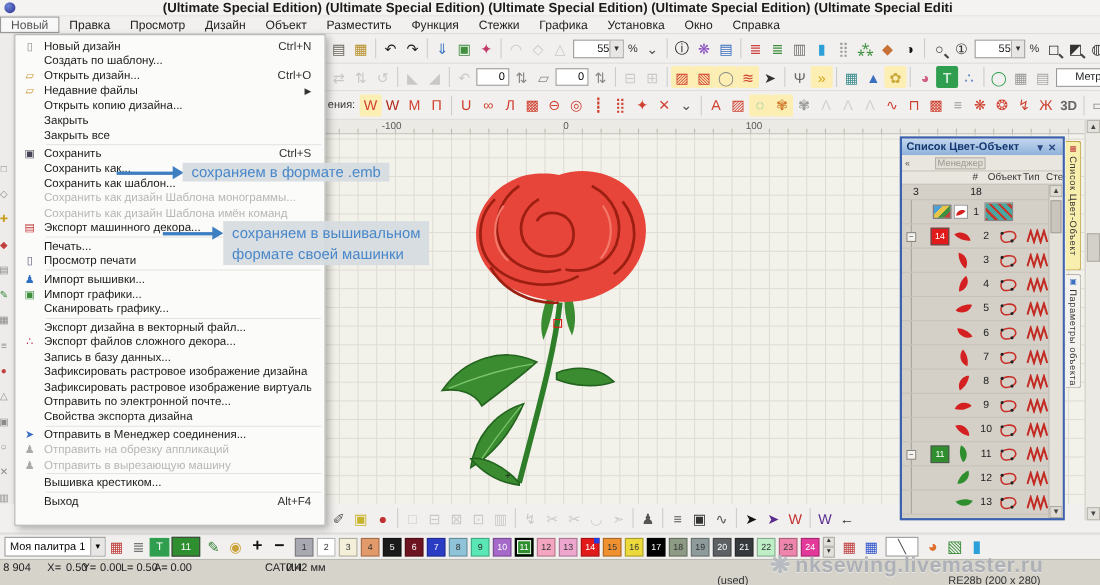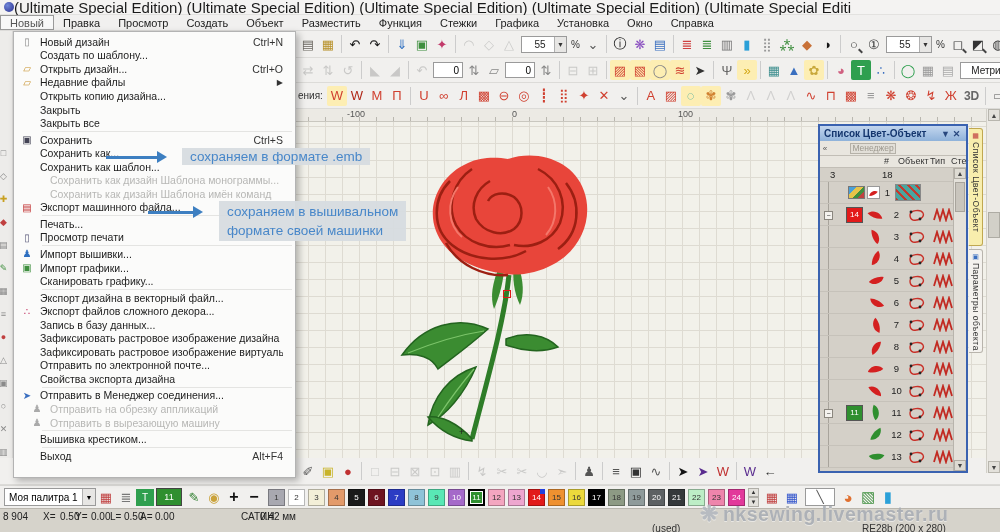--- a/index.html
+++ b/index.html
@@ -9,21 +9,21 @@
     font-family:"Liberation Sans", sans-serif; background:#efeeec;
     -webkit-font-smoothing:antialiased;
   }
   .abs { position:absolute; }
 
   
   .titlebar { left:0; top:0; width:1000px; height:15px; background:#f4f3f2;
     display:flex; align-items:center; border-bottom:1px solid #e3e2e0; }
   .app-logo { width:10px; height:10px; border-radius:50%; margin-left:4px;
     background:radial-gradient(circle at 35% 35%, #6f86d8, #2a2f8f); }
-  .titlebar .ttl { flex:1; text-align:left; font-size:15px; font-weight:normal; color:#1a1a1a;
+  .titlebar .ttl { flex:1; text-align:center; font-size:12px; font-weight:bold; color:#1a1a1a;
     white-space:nowrap; overflow:hidden; }
 
   
   .menubar { left:0; top:15px; width:1000px; height:16px; background:#f1f0ef;
     display:flex; align-items:stretch; font-size:11px; color:#222; border-bottom:1px solid #dddcda;}
   .menubar .mi { padding:1px 9px 0 9px; display:flex; align-items:center; }
   .menubar .mi.active { background:#f8f8f8; border:1px solid #9a9a9a; color:#555; }
 
   
   .tbrow { left:0; width:1000px; background:#f1f0ee; border-bottom:1px solid #dcdbd8;
@@ -33,21 +33,21 @@
   #tb3 { top:83px; height:26px; }
   #tbb { top:458px; height:27px; }
   .tb-icon { min-width:20px; width:20px; height:20px; display:flex; align-items:center;
     justify-content:center; font-size:13px; border-radius:2px; position:relative; cursor:default; }
   .tb-icon.dis { opacity:.45; }
   .mag::after { content:""; position:absolute; width:5px; height:2px; background:#444;
     transform:rotate(45deg); right:1px; bottom:2px; }
   .tb-sep { width:1px; height:18px; background:#ccc; margin:0 3px; flex:none; }
   .tb-combo { height:17px; background:#fff; border:1px solid #9a9a9a; display:flex;
     align-items:center; font-size:10px; color:#222; margin:0 2px; flex:none; }
-  .tb-combo .val { flex:1; padding-left:4px; text-align:center; }
+  .tb-combo .val { flex:1; padding-left:4px; text-align:right; }
   .tb-combo .dd { width:12px; height:100%; background:#e7e6e4; border-left:1px solid #b0b0b0;
     display:flex; align-items:center; justify-content:center; font-size:7px; color:#333; }
   .tb-suf { font-size:10px; color:#333; margin:0 3px 0 2px; }
   .tb-input { width:30px; height:16px; background:#fff; border:1px solid #9a9a9a;
     font-size:10px; text-align:right; padding-right:3px; display:flex; align-items:center;
     justify-content:flex-end; margin:0 1px; flex:none; }
   .tb-label { font-size:10px; color:#333; margin:0 4px 0 0; flex:none; }
   .tb-3d { font-size:12px; font-weight:bold; color:#666; margin:0 3px; flex:none; }
 
   
@@ -71,27 +71,27 @@
 
   
   .menu { left:13px; top:31px; width:283px; height:447px; background:#fbfbfa;
     border:1px solid #b3b3b3; box-shadow:3px 3px 7px rgba(0,0,0,.28);
     display:flex; flex-direction:column; padding:3px 0; z-index:40; }
   .menu-item { height:13.55px; display:flex; align-items:center; padding-right:12px;
     font-size:10.5px; color:#1c1c1c; white-space:nowrap; }
   .menu-item .ic { width:26px; text-align:center; font-size:10px; flex:none; }
   .menu-item .lb { flex:1; overflow:hidden; }
   .menu-item .sc { color:#333; margin-left:8px; }
-  .menu-item.disabled { color:#b7b7b5;padding-left:10px; }
+  .menu-item.disabled { color:#b7b7b5; }
   .menu-item .sub { color:#333; font-size:8px; }
   .menu-sep { height:1px; background:#e4e4e2; margin:1px 3px 1px 28px; flex:none; }
 
   
   .callout { background:rgba(214,219,224,.93); color:#4887c9; font-size:13.5px;
-    padding:1px 8px; z-index:60; white-space:nowrap;margin-left:16px; }
+    padding:1px 8px; z-index:60; white-space:nowrap; }
   .arrow { height:3px; background:#3d7fc1; z-index:60; }
   .arrow::after { content:""; position:absolute; right:-9px; top:-5px;
     border-left:10px solid #3d7fc1; border-top:6.5px solid transparent;
     border-bottom:6.5px solid transparent; }
 
   
   .panel { left:818px; top:124px; width:150px; height:349px; border:2px solid #3a62b0;
     background:#d9d5cd; z-index:30; overflow:hidden; }
   .panel-title { height:15px; background:linear-gradient(#c3d6ee,#8fb2da); color:#14366e;
     font-weight:bold; font-size:10px; display:flex; align-items:center; padding:0 4px; }
@@ -196,21 +196,21 @@
 
 <div class="abs titlebar">
   <div class="app-logo"></div>
   <div class="ttl">(Ultimate Special Edition) (Ultimate Special Edition) (Ultimate Special Edition) (Ultimate Special Edition) (Ultimate Special Editi</div>
 </div>
 
 <div class="abs menubar" id="menubar">
     <div class="mi active">Новый</div>
     <div class="mi">Правка</div>
     <div class="mi">Просмотр</div>
-    <div class="mi">Создать</div>
+    <div class="mi">Дизайн</div>
     <div class="mi">Объект</div>
     <div class="mi">Разместить</div>
     <div class="mi">Функция</div>
     <div class="mi">Стежки</div>
     <div class="mi">Графика</div>
     <div class="mi">Установка</div>
     <div class="mi">Окно</div>
     <div class="mi">Справка</div>
   </div>
 
@@ -802,21 +802,21 @@
     <div class="menu-item disabled">
       <span class="ic"></span>
       <span class="lb">Сохранить как дизайн Шаблона монограммы...</span>
     </div>
     <div class="menu-item disabled">
       <span class="ic"></span>
       <span class="lb">Сохранить как дизайн Шаблона имён команд</span>
     </div>
     <div class="menu-item">
       <span class="ic" style="color: rgb(192, 48, 48);">▤</span>
-      <span class="lb">Экспорт машинного файла...</span>
+      <span class="lb">Экспорт машинного декора...</span>
     </div>
     <div class="menu-sep"></div>
     <div class="menu-item">
       <span class="ic"></span>
       <span class="lb">Печать...</span>
     </div>
     <div class="menu-item">
       <span class="ic" style="color: rgb(85, 85, 119);">▯</span>
       <span class="lb">Просмотр печати</span>
     </div>

